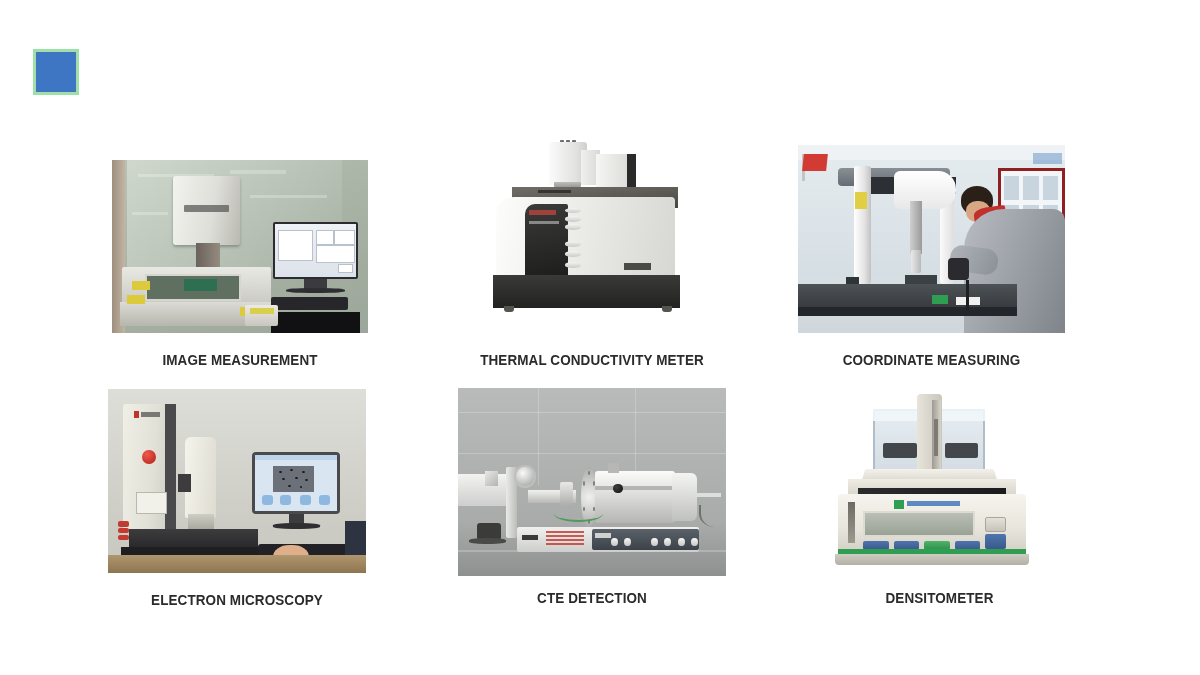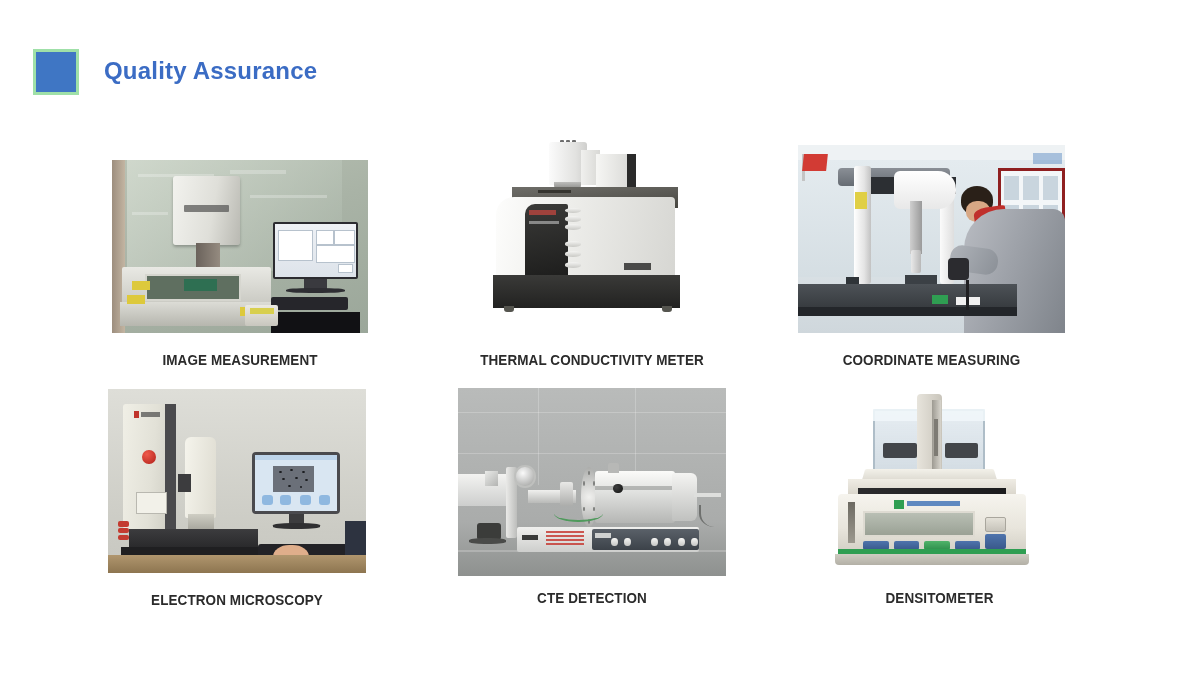--- a/index.html
+++ b/index.html
@@ -351,21 +351,20 @@
   .ph6 .footer { position:absolute; left:9%; top:90%; width:76%; height:6%;
       background: linear-gradient(180deg,#cfccc2,#b3b0a6); border-radius:0 0 4px 4px; }
   .ph6 .levelbar { position:absolute; left:14%; top:62%; width:3%; height:22%;
       background: linear-gradient(180deg,#6d6a62,#9c998f); }
 </style>
 </head>
 <body>
 
 <div class="header">
   <div class="logo-mark"></div>
-  <div class="page-title">Quality Assurance</div>
 </div>
 
 <div class="grid">
 
   <div class="card card-2">
     <div class="thumb">
       <div class="ph2">
         <div class="toppins">
             <i style="left:0"></i>
             <i style="left:37%"></i>

